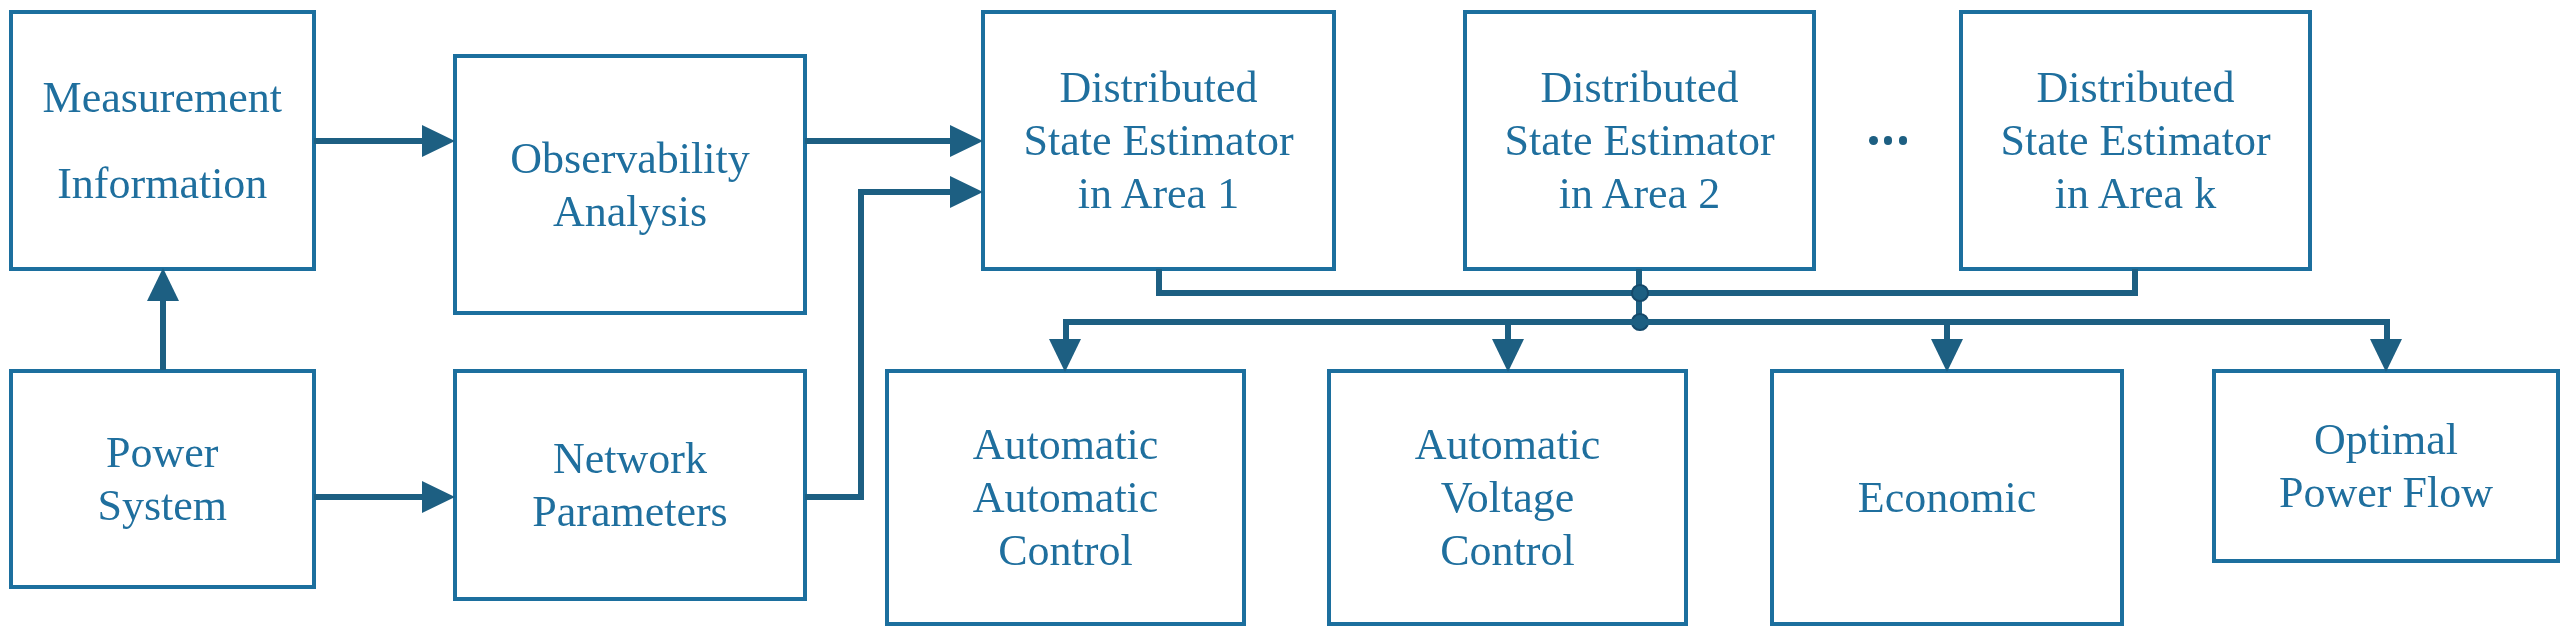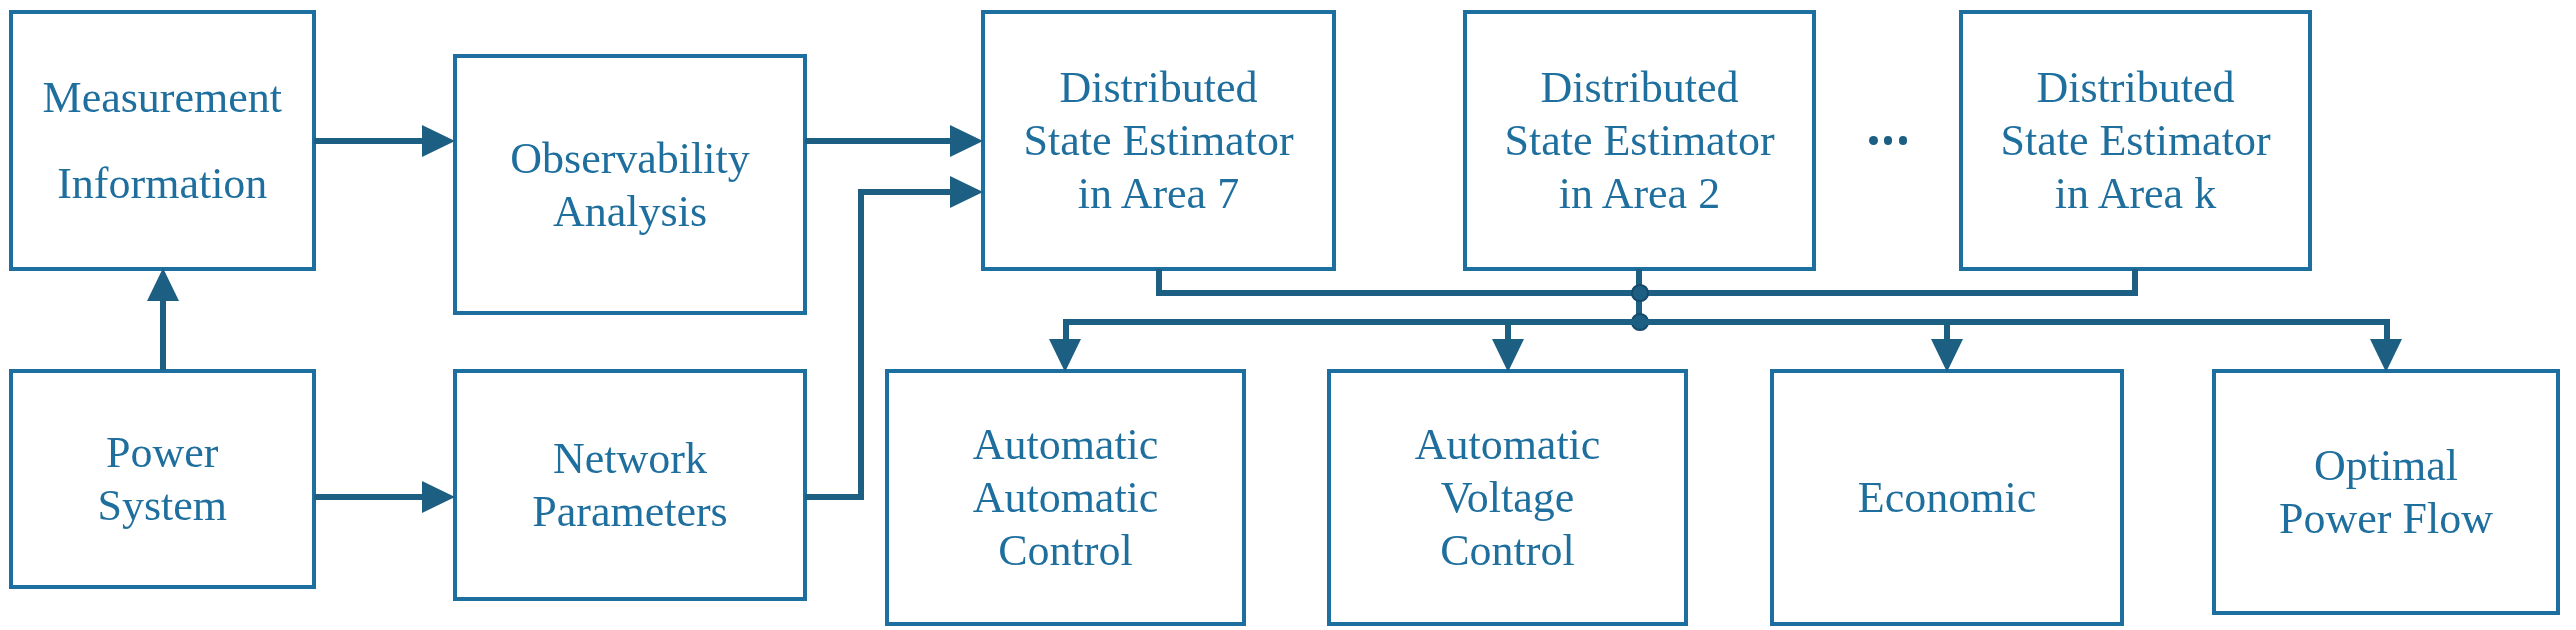--- a/index.html
+++ b/index.html
@@ -53,21 +53,21 @@
   </div>
 
   <div class="box" style="left:453px;top:10.3px;width:354px;height:261px;margin-top:44px;">
     <span>Observability</span>
     <span>Analysis</span>
   </div>
 
   <div class="box" style="left:981px;top:10.3px;width:355px;height:261px;">
     <span>Distributed</span>
     <span>State Estimator</span>
-    <span>in Area 7</span>
+    <span>in Area 1</span>
   </div>
 
   <div class="box" style="left:1463px;top:10.3px;width:353px;height:261px;">
     <span>Distributed</span>
     <span>State Estimator</span>
     <span>in Area 2</span>
   </div>
 
   <div style="position:absolute;left:1869px;top:136px;width:38px;height:8.8px;" aria-label="···">
     <i class="edot" style="left:0;top:0;"></i>
@@ -100,21 +100,21 @@
   <div class="box" style="left:1327px;top:369px;width:361px;height:257px;">
     <span>Automatic</span>
     <span>Voltage</span>
     <span>Control</span>
   </div>
 
   <div class="box" style="left:1770px;top:369px;width:354px;height:257px;">
     <span>Economic</span>
   </div>
 
-  <div class="box" style="left:2212px;top:369px;width:348px;height:246px;align-items:center;">
+  <div class="box" style="left:2212px;top:369px;width:348px;height:194px;align-items:center;">
     <span>Optimal</span>
     <span>Power Flow</span>
   </div>
 
   <div class="seg" style="left:160px;top:299px;width:5.9px;height:71px;"></div>
   <div class="head head-up" style="left:147px;top:268px;"></div>
 
   <div class="seg" style="left:314px;top:138px;width:111px;height:5.9px;"></div>
   <div class="head head-right" style="left:422px;top:125px;"></div>
 

